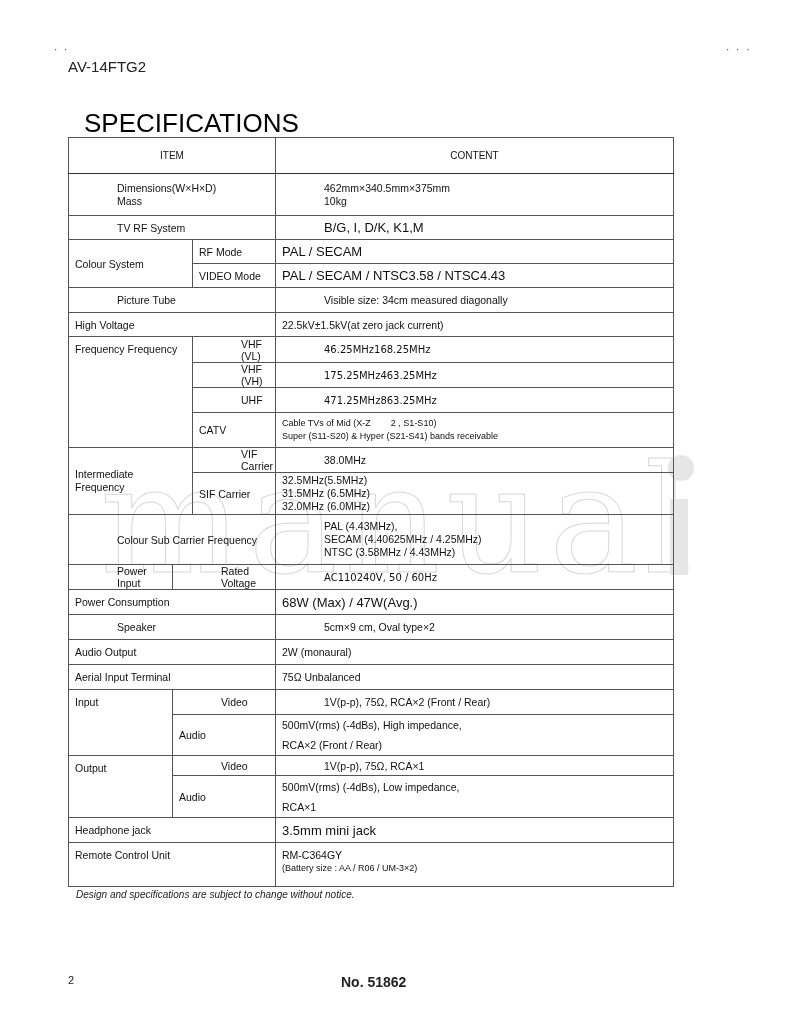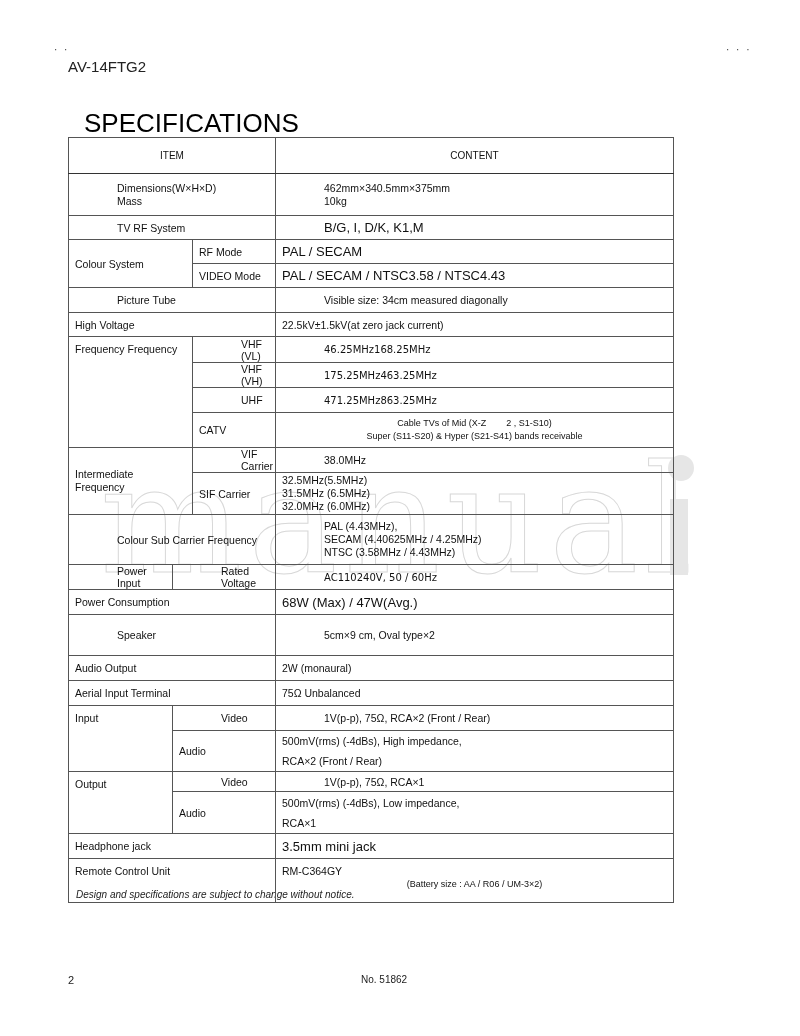--- a/index.html
+++ b/index.html
@@ -19,25 +19,25 @@
   table.spec { position:absolute; left:68px; top:137px; width:605px; border-collapse:collapse;
                border:1.5px solid #333; z-index:1; table-layout:fixed; background:transparent; }
   table.spec td { border:1px solid #555; padding:0 6px; font-size:10.5px; vertical-align:middle; }
   table.spec td.dash-b { border-bottom:1px dashed #444;padding-left:48px; }
   table.spec td.dash-r { border-right:1px dashed #444; }
   table.spec td.small { font-size:13px; }
   table.spec td.mono { font-family:"DejaVu Sans", sans-serif; font-size:10px; }
   table.spec .hdr td { text-align:center; font-size:10px; height:35px; border-bottom:1.5px solid #333; }
   td.top { vertical-align:top !important; padding-top:6px !important; }
   .line { display:block; line-height:13px; }
-  .line.small { font-size:9px;text-align:center; }
+  .line.small { font-size:9px; }
   .line.tall { line-height:20px; }
   .notice { position:absolute; left:76px; top:889px; font-size:10px; font-style:italic; color:#222; }
   .pagenum { position:absolute; left:68px; top:974px; font-size:11px; color:#222; }
-  .docno { position:absolute; left:361px; top:974px; font-size:10px; color:#222; }
+  .docno { position:absolute; left:341px; top:974px; font-size:14px; color:#222;font-weight:bold; }
 </style>
 </head>
 <body>
 
 <div class="dots-left">· ·</div>
 <div class="dots-right">· · ·</div>
 <div class="model">AV-14FTG2</div>
 <div class="title">SPECIFICATIONS</div>
 
 <div class="watermark">manual</div>
@@ -146,21 +146,21 @@
     <td class="dash-b">Power Input</td>
     <td colspan="2" class="dash-b">Rated Voltage</td>
     <td class="dash-b mono">AC110240V, 50 / 60Hz</td>
   </tr>
 
   <tr style="height:25px">
     <td colspan="3">Power Consumption</td>
     <td class="small">68W (Max) / 47W(Avg.)</td>
   </tr>
 
-  <tr style="height:41px">
+  <tr style="height:25px">
     <td colspan="3" class="dash-b">Speaker</td>
     <td class="dash-b">5cm×9 cm, Oval type×2</td>
   </tr>
 
   <tr style="height:25px">
     <td colspan="3">Audio Output</td>
     <td>2W (monaural)</td>
   </tr>
 
   <tr style="height:25px">

